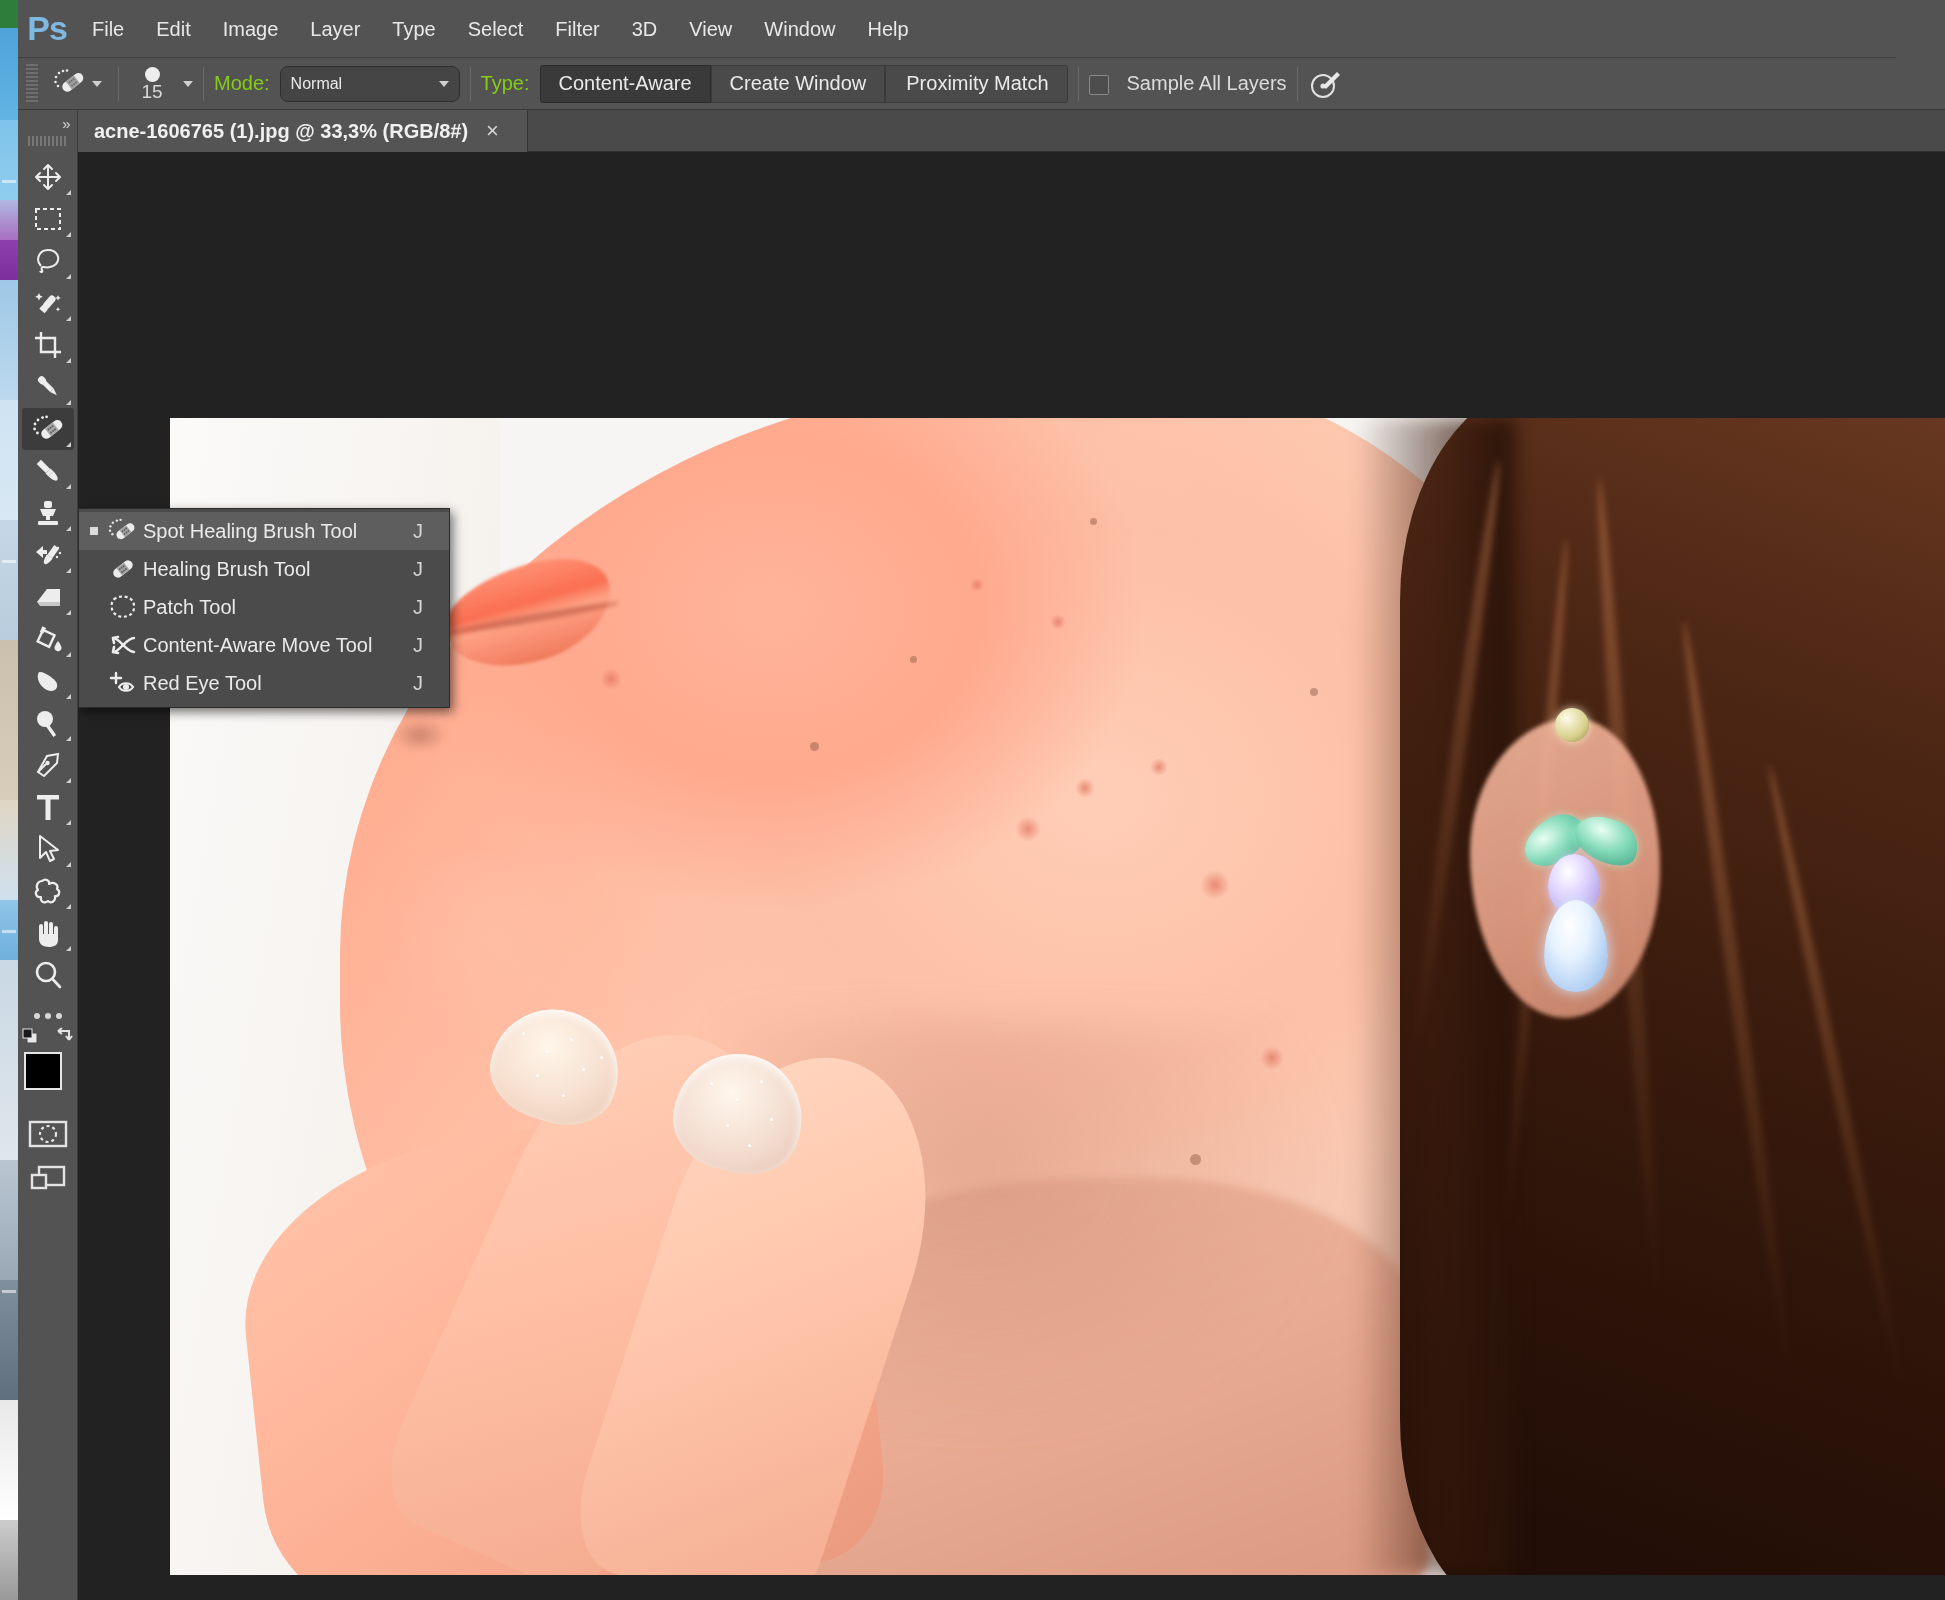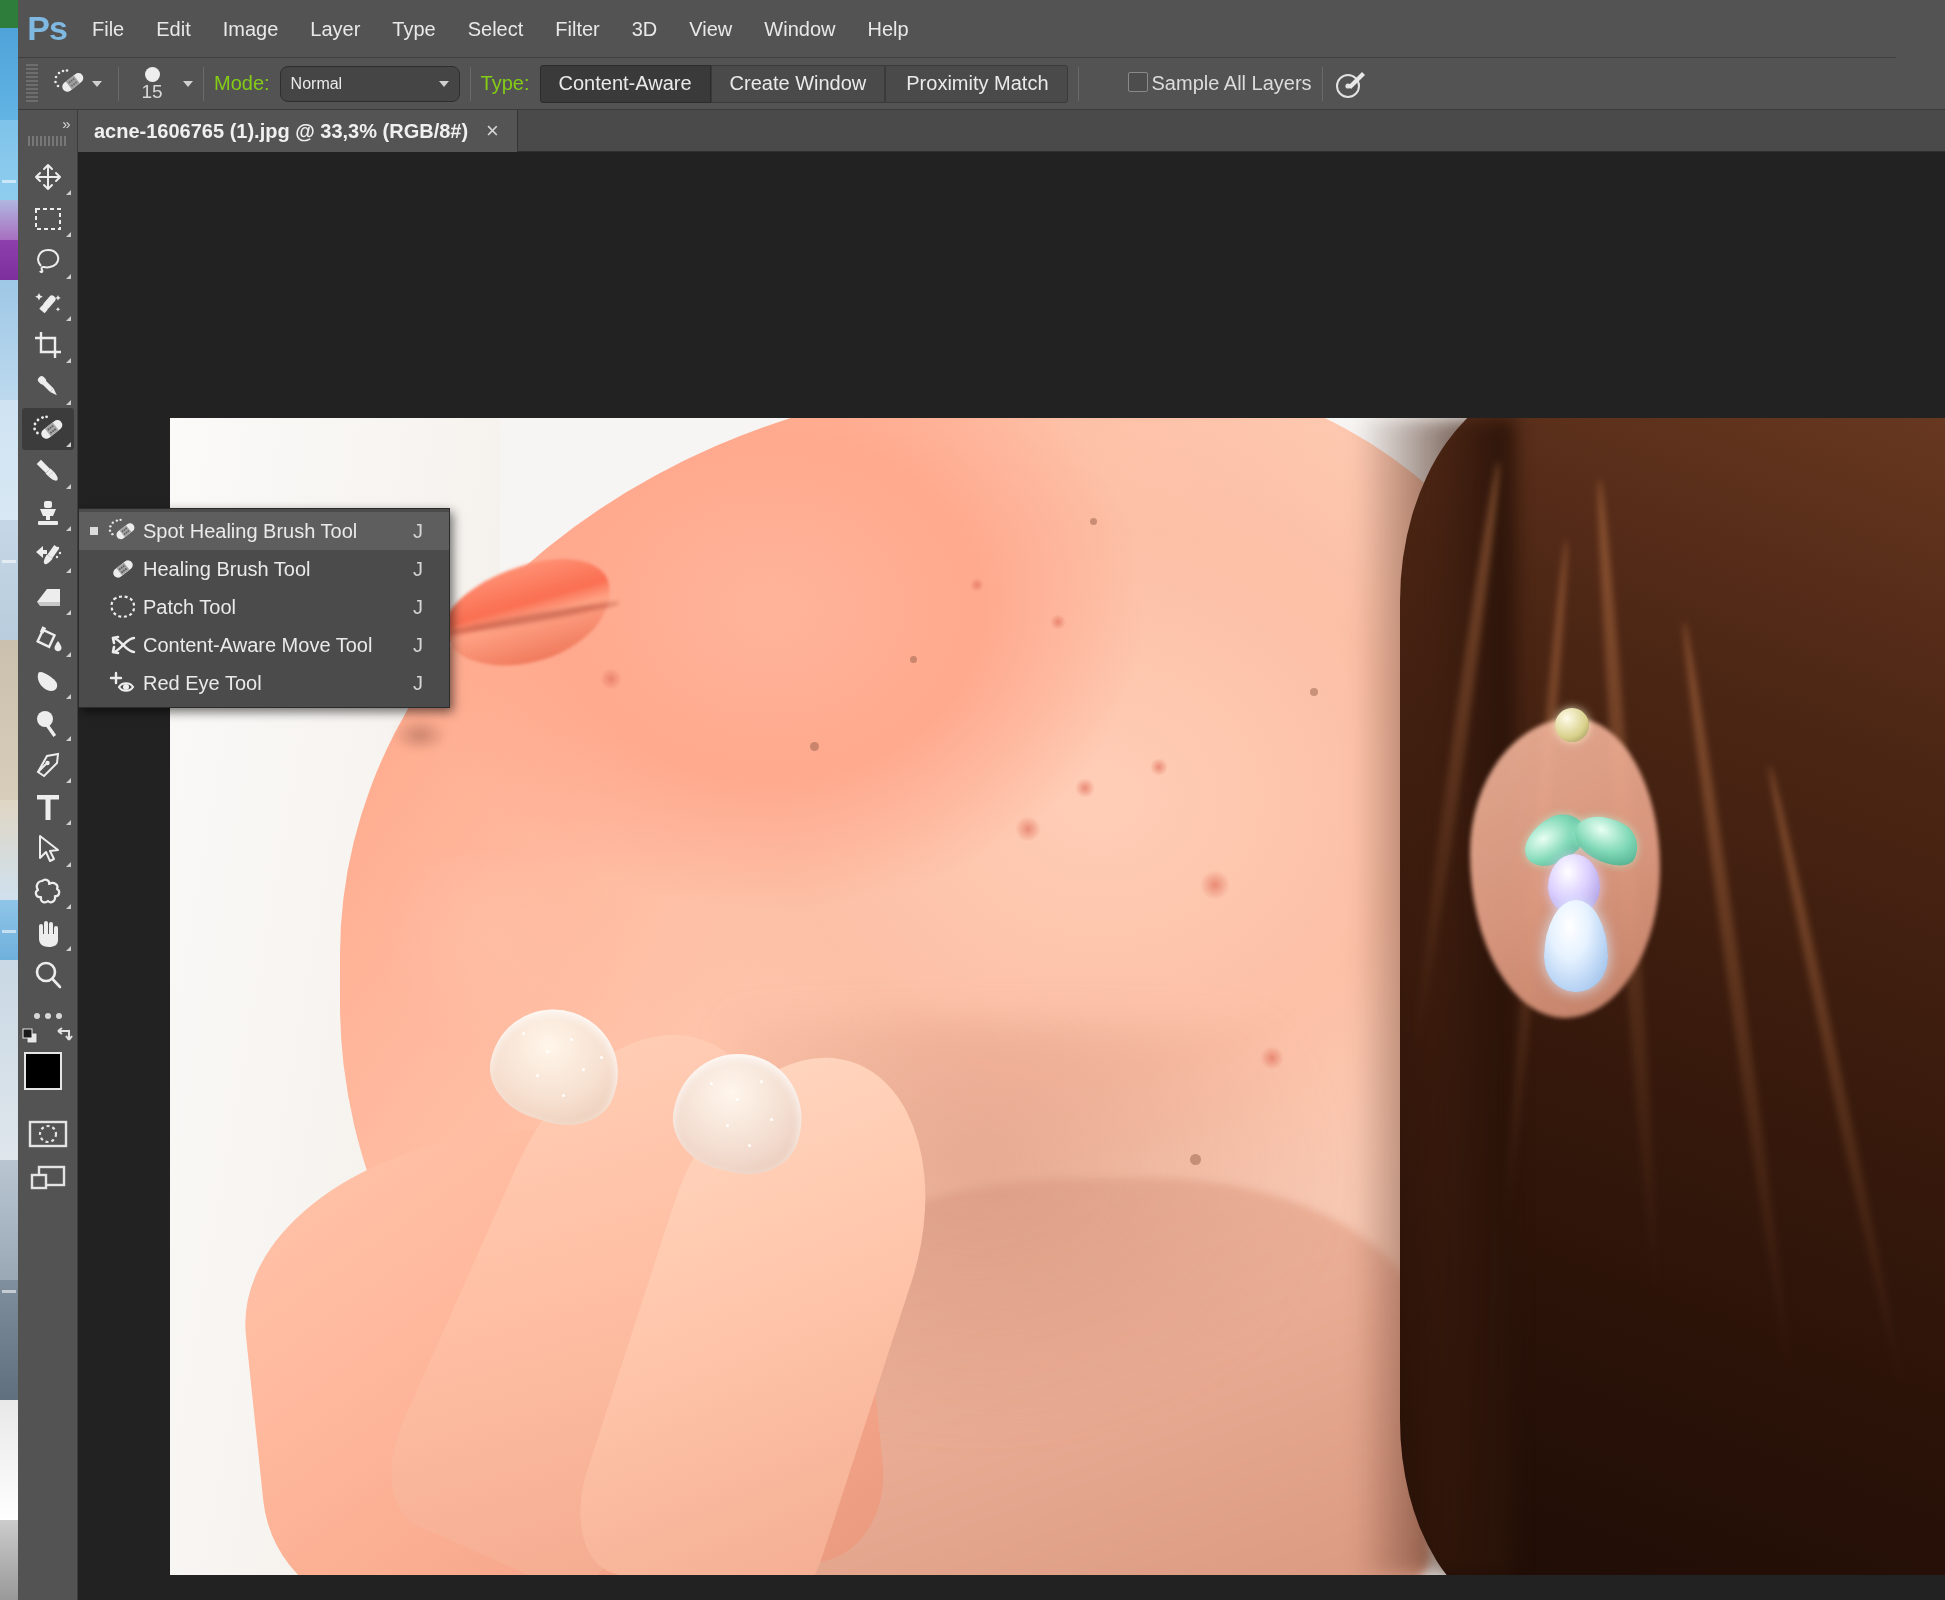--- a/index.html
+++ b/index.html
@@ -113,40 +113,40 @@
   .seg-btn {
     background: #4a4a4a; border: 1px solid #3a3a3a;
     color: #eaeaea; font-size: 20px;
     height: 38px; padding: 0 18px;
     display: flex; align-items: center; justify-content: center;
     cursor: default;
   }
   .seg-btn.active { background: #3a3a3a; border-color: #2c2c2c; }
   .seg-btn:first-child { border-radius: 3px 0 0 3px; }
   .seg-btn:last-child { border-radius: 0 3px 3px 0; padding-left: 20px; }
-  .chk-wrap { display: flex; align-items: flex-start; gap: 4px; margin-left: 39px; }
+  .chk-wrap { display: flex; align-items: flex-end; gap: 18px; }
   .chk-box {
     width: 20px; height: 20px; border: 1px solid #8a8a8a;
     background: #4d4d4d; border-radius: 2px;
   }
   .chk-label { color: #dcdcdc; font-size: 20px; }
   .pressure-icon { width: 34px; height: 34px; }
 
   
   .tabbar {
     position: absolute; left: 78px; top: 110px;
     width: 1867px; height: 42px;
     background: #4a4a4a;
     display: flex; align-items: stretch;
     border-bottom: 1px solid #2f2f2f;
   }
   .doc-tab {
     display: flex; align-items: center; gap: 18px;
     background: #545454;
-    padding: 0 18px 0 16px; height: 42px;
+    padding: 0 28px 0 16px; height: 42px;
     border-right: 1px solid #343434;
     color: #f0f0f0; font-size: 20px; font-weight: bold;
     white-space: nowrap;
   }
   .tab-close {
     color: #d5d5d5; font-size: 22px; line-height: 1;
     font-weight: normal; cursor: default;
   }
 
   

